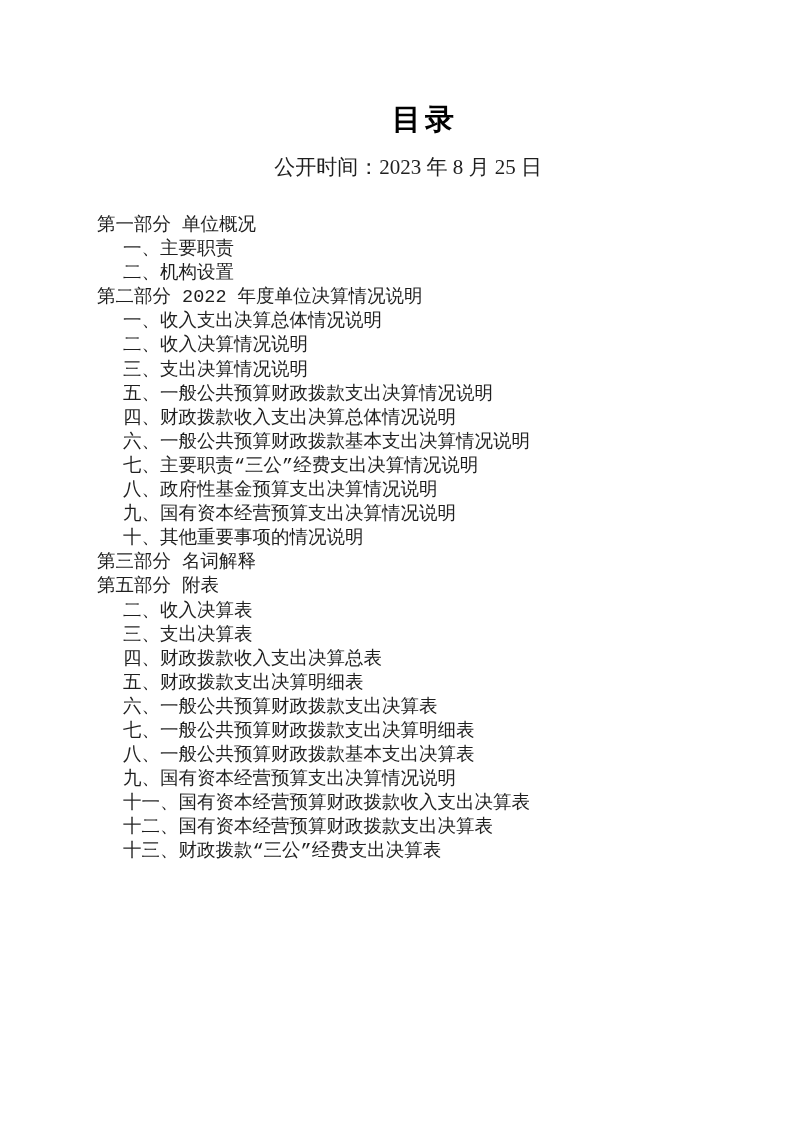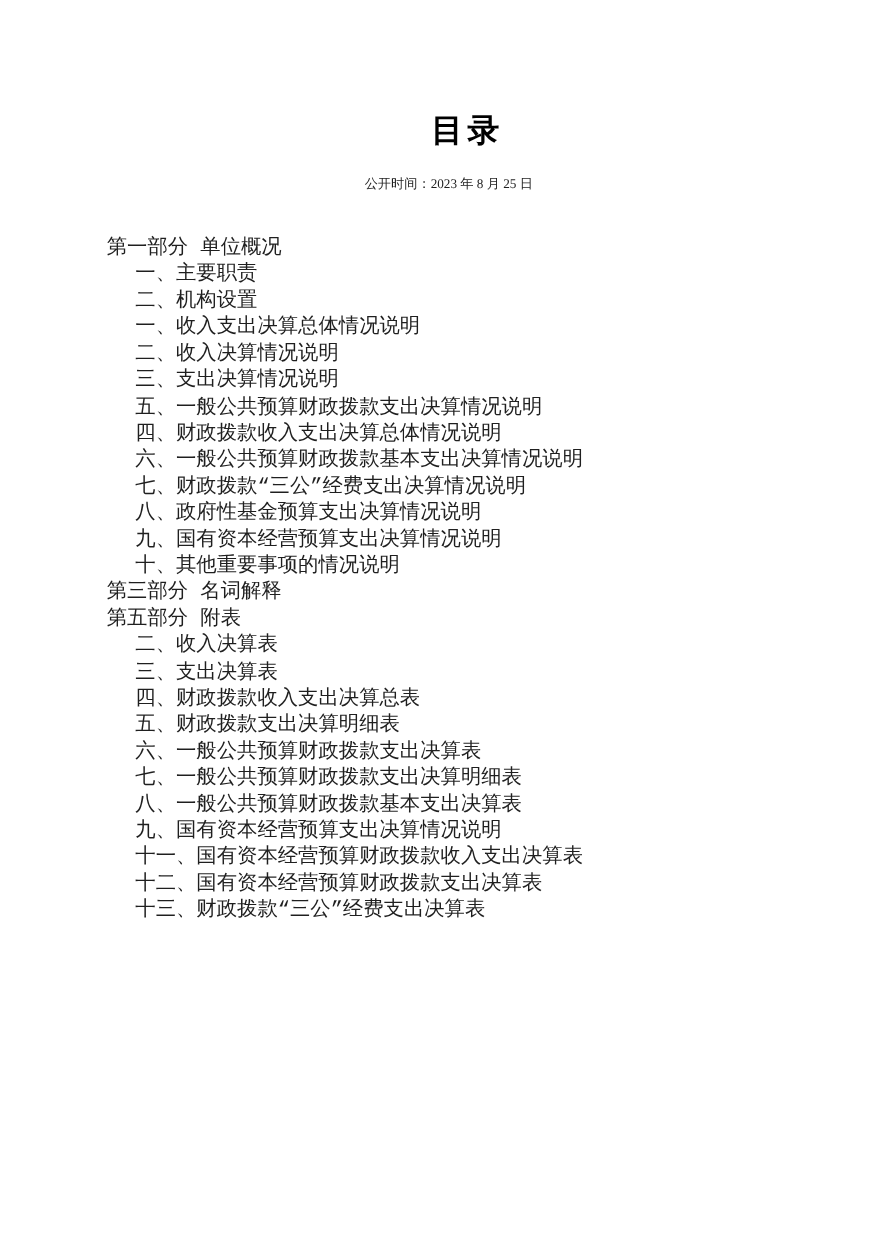--- a/index.html
+++ b/index.html
@@ -29,21 +29,21 @@
     color: #000000;
     letter-spacing: 4px;
     white-space: nowrap;
   }
   .publish-line {
     position: absolute;
     top: 154px;
     left: 96px;
     width: 624px;
     text-align: center;
-    font-size: 12px;
+    font-size: 21px;
     line-height: 26px;
     color: #1f1f1f;
     white-space: nowrap;
   }
   .toc {
     position: absolute;
     top: 214px;
     left: 97px;
     width: 640px;
     font-family: Liberation Mono, monospace;
@@ -65,27 +65,28 @@
 <div class="page">
 
   <div class="doc-title">目录</div>
 
   <div class="publish-line">公开时间：2023 年 8 月 25 日</div>
 
   <div class="toc">
     <div class="toc-row lvl0">第一部分 单位概况</div>
     <div class="toc-row lvl1">一、主要职责</div>
     <div class="toc-row lvl1">二、机构设置</div>
+    <div class="toc-row lvl0">第二部分 2022 年度单位决算情况说明</div>
     <div class="toc-row lvl1">一、收入支出决算总体情况说明</div>
     <div class="toc-row lvl1">二、收入决算情况说明</div>
     <div class="toc-row lvl1">三、支出决算情况说明</div>
     <div class="toc-row lvl1">五、一般公共预算财政拨款支出决算情况说明</div>
     <div class="toc-row lvl1">四、财政拨款收入支出决算总体情况说明</div>
     <div class="toc-row lvl1">六、一般公共预算财政拨款基本支出决算情况说明</div>
-    <div class="toc-row lvl1">七、财政拨款“三公”经费支出决算情况说明</div>
+    <div class="toc-row lvl1">七、主要职责“三公”经费支出决算情况说明</div>
     <div class="toc-row lvl1">八、政府性基金预算支出决算情况说明</div>
     <div class="toc-row lvl1">九、国有资本经营预算支出决算情况说明</div>
     <div class="toc-row lvl1">十、其他重要事项的情况说明</div>
     <div class="toc-row lvl0">第三部分 名词解释</div>
     <div class="toc-row lvl0">第五部分 附表</div>
     <div class="toc-row lvl1">二、收入决算表</div>
     <div class="toc-row lvl1">三、支出决算表</div>
     <div class="toc-row lvl1">四、财政拨款收入支出决算总表</div>
     <div class="toc-row lvl1">五、财政拨款支出决算明细表</div>
     <div class="toc-row lvl1">六、一般公共预算财政拨款支出决算表</div>

